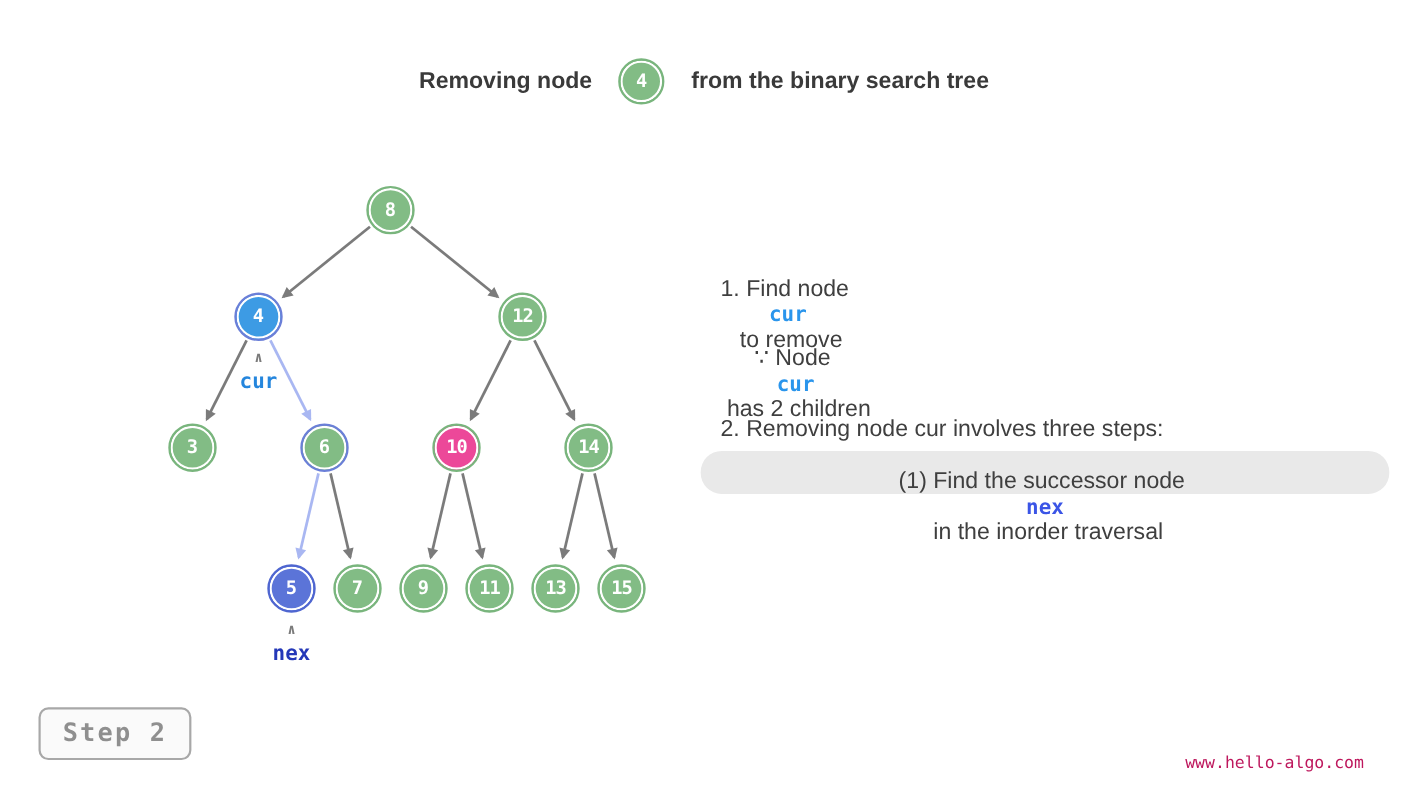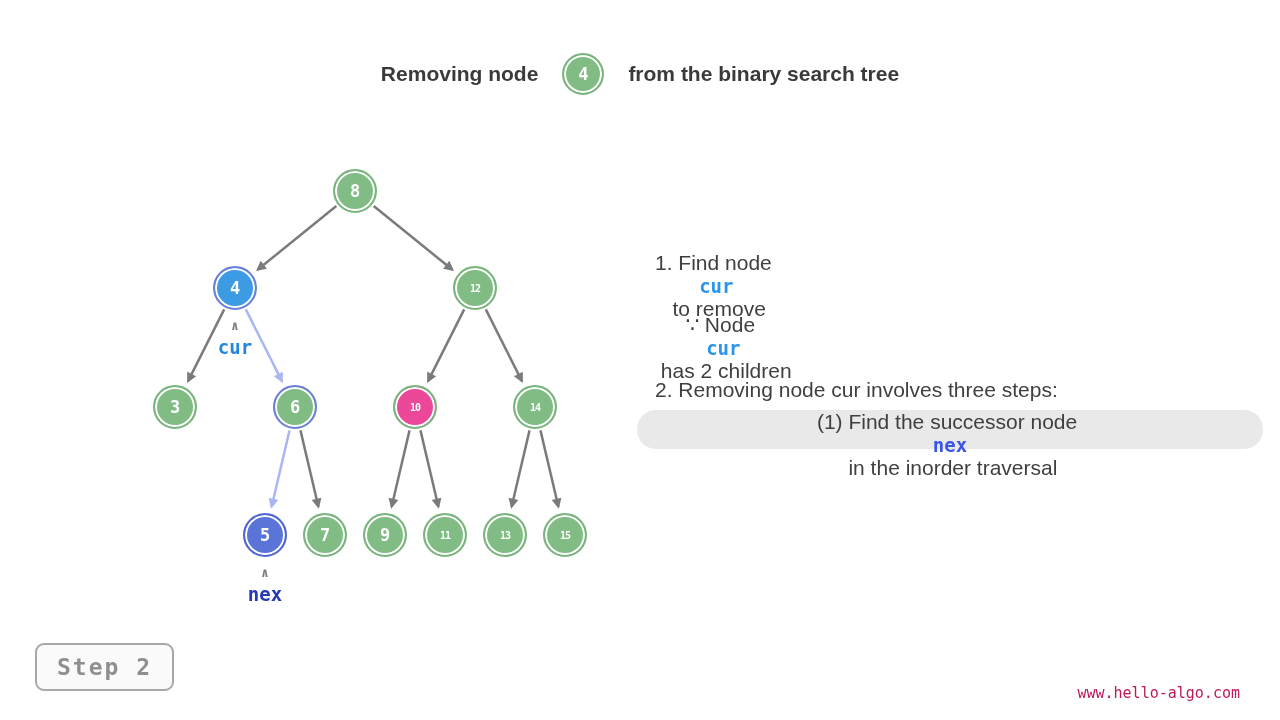--- a/index.html
+++ b/index.html
@@ -40,21 +40,21 @@
     width: 44px; height: 44px;
     border-radius: 50%;
     box-sizing: border-box;
     border: 2px solid;
     box-shadow: inset 0 0 0 2px #ffffff;
     display: flex; align-items: center; justify-content: center;
     color: #ffffff;
     font-family: "DejaVu Sans Mono", monospace;
     font-size: 17px; font-weight: bold;
   }
-  .tree-node.two-digit { font-size: 10px; letter-spacing: -1px; }
+  .tree-node.two-digit { font-size: 17px; letter-spacing: -1px; }
   .ptr-caret {
     position: absolute;
     width: 44px; text-align: center;
     color: #7b7b7b;
     font-family: "DejaVu Sans Mono", monospace;
     font-size: 13px; font-weight: bold; line-height: 13px;
   }
   .ptr-label {
     position: absolute;
     width: 80px; text-align: center;
@@ -78,21 +78,21 @@
   }
   .note-line.line-0 { top: 251px; }
   .note-line.line-1 { top: 313px; }
   .note-line.line-2 { top: 378px; }
   .note-line.highlight {
     left: 637px;
     top: 410px;
     width: 626px;
     height: 39px;
     box-sizing: border-box;
-    padding: 0 18px;
+    padding: 16px 18px;
     border-radius: 19px;
   }
 
   
   .step-badge {
     position: absolute;
     left: 35px; top: 643px;
     width: 139px; height: 48px;
     box-sizing: border-box;
     border: 2px solid #a8a8a8;

